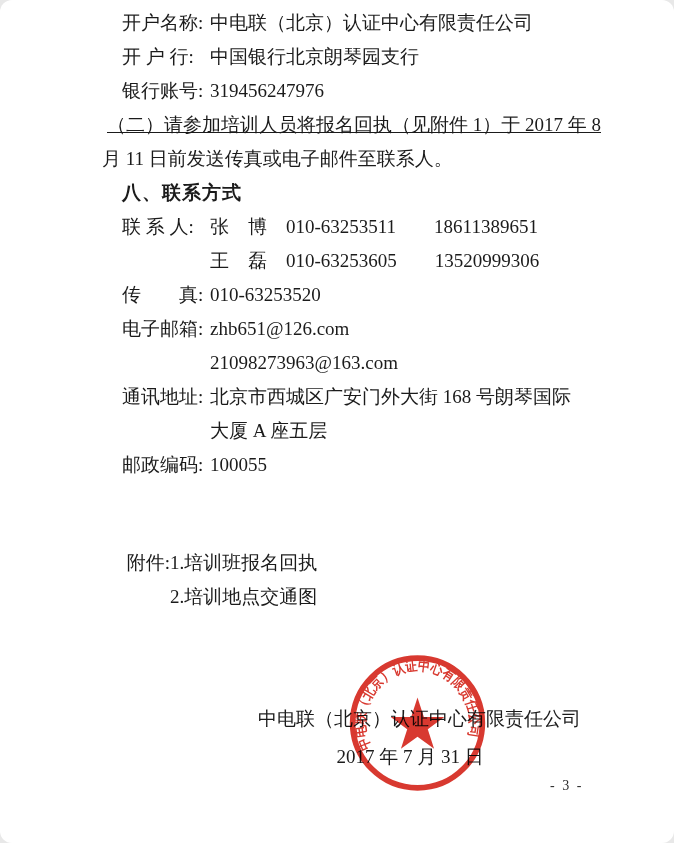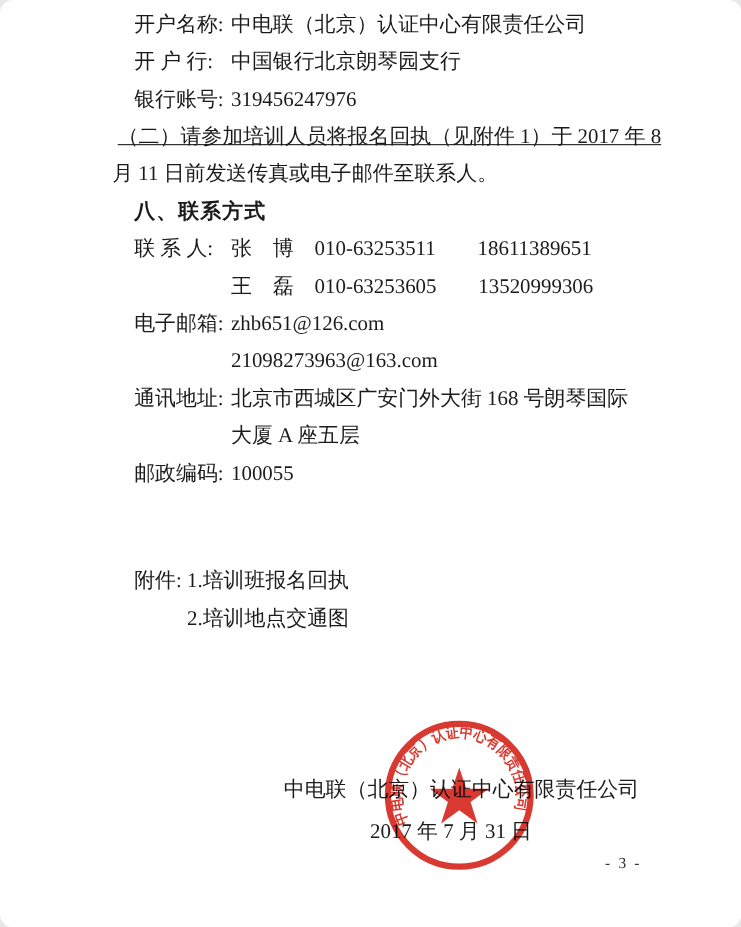--- a/index.html
+++ b/index.html
@@ -22,21 +22,21 @@
   .para-first { margin-left:85px; text-indent:22px;text-decoration:underline; }
   .para-cont  { margin-left:102px; }
   .heading {
     margin-left:122px;
     font-family:"Liberation Sans","DejaVu Sans",sans-serif;
     font-weight:700;
     letter-spacing:1px;
   }
   .cont { margin-left:210px; }
   .attach-gap { margin-top:64px; }
-  .attach-label { display:inline-block; width:48px; white-space:pre; }
+  .attach-label { display:inline-block; width:48px; white-space:pre;text-align:right; }
   .attach-cont { margin-left:170px; }
 
   .sig-company {
     position:absolute; top:702px; left:258px;
     height:34px; line-height:34px; white-space:pre;
   }
   .sig-date {
     position:absolute; top:740px; left:258px; width:304px;
     height:34px; line-height:34px; text-align:center; white-space:pre;
   }
@@ -73,20 +73,21 @@
     <div class="line para-first">（二）请参加培训人员将报名回执（见附件 1）于 2017 年 8</div>
     <div class="line para-cont">月 11 日前发送传真或电子邮件至联系人。</div>
 
     <div class="line heading">八、联系方式</div>
 
     <div class="line"><span class="label">联 系 人:</span><span class="value">张　博　010-63253511　　18611389651</span></div>
 
     <div class="line cont">王　磊　010-63253605　　13520999306</div>
 
 
+    <div class="line"><span class="label">传　　真:</span><span class="value">010-63253520</span></div>
 
     <div class="line"><span class="label">电子邮箱:</span><span class="value">zhb651@126.com</span></div>
 
     <div class="line cont">21098273963@163.com</div>
 
     <div class="line"><span class="label">通讯地址:</span><span class="value">北京市西城区广安门外大街 168 号朗琴国际</span></div>
 
     <div class="line cont">大厦 A 座五层</div>
 
     <div class="line"><span class="label">邮政编码:</span><span class="value">100055</span></div>

